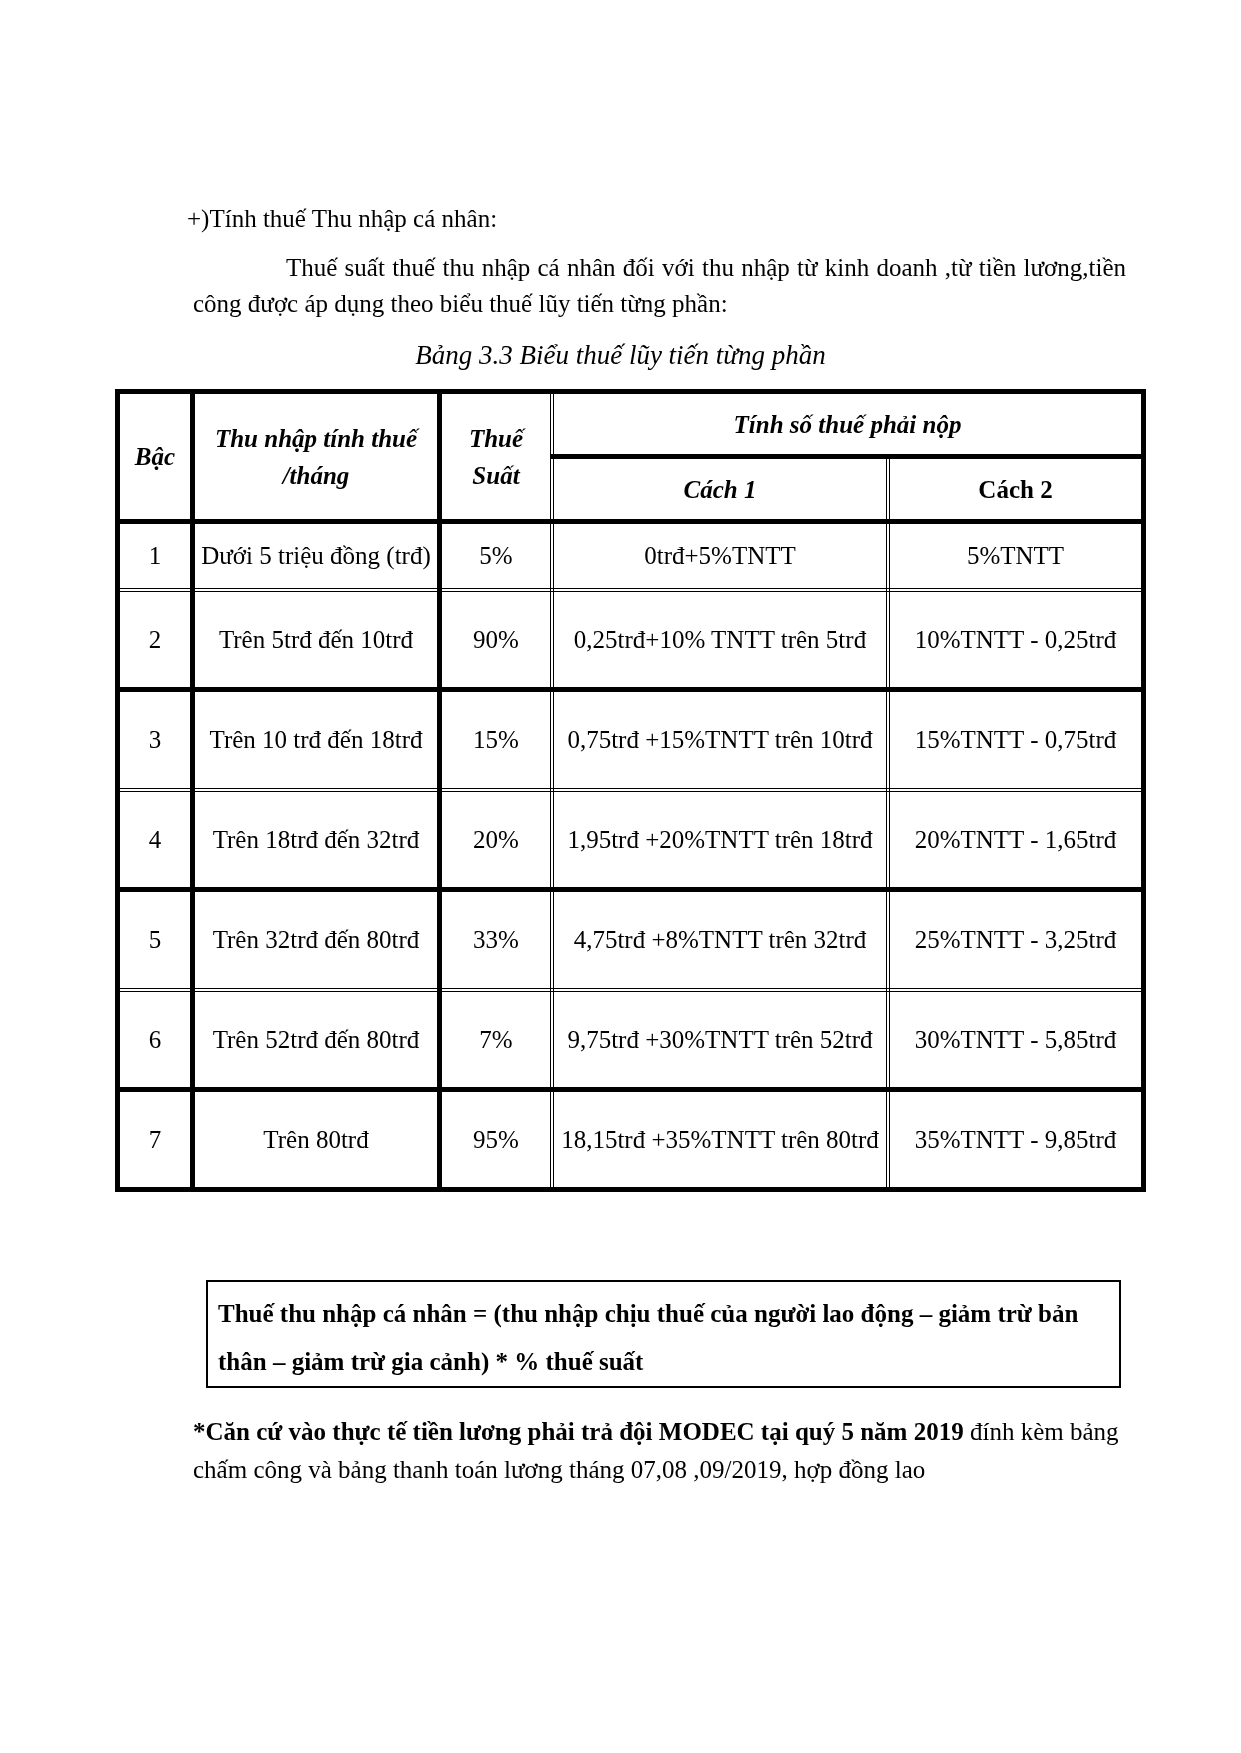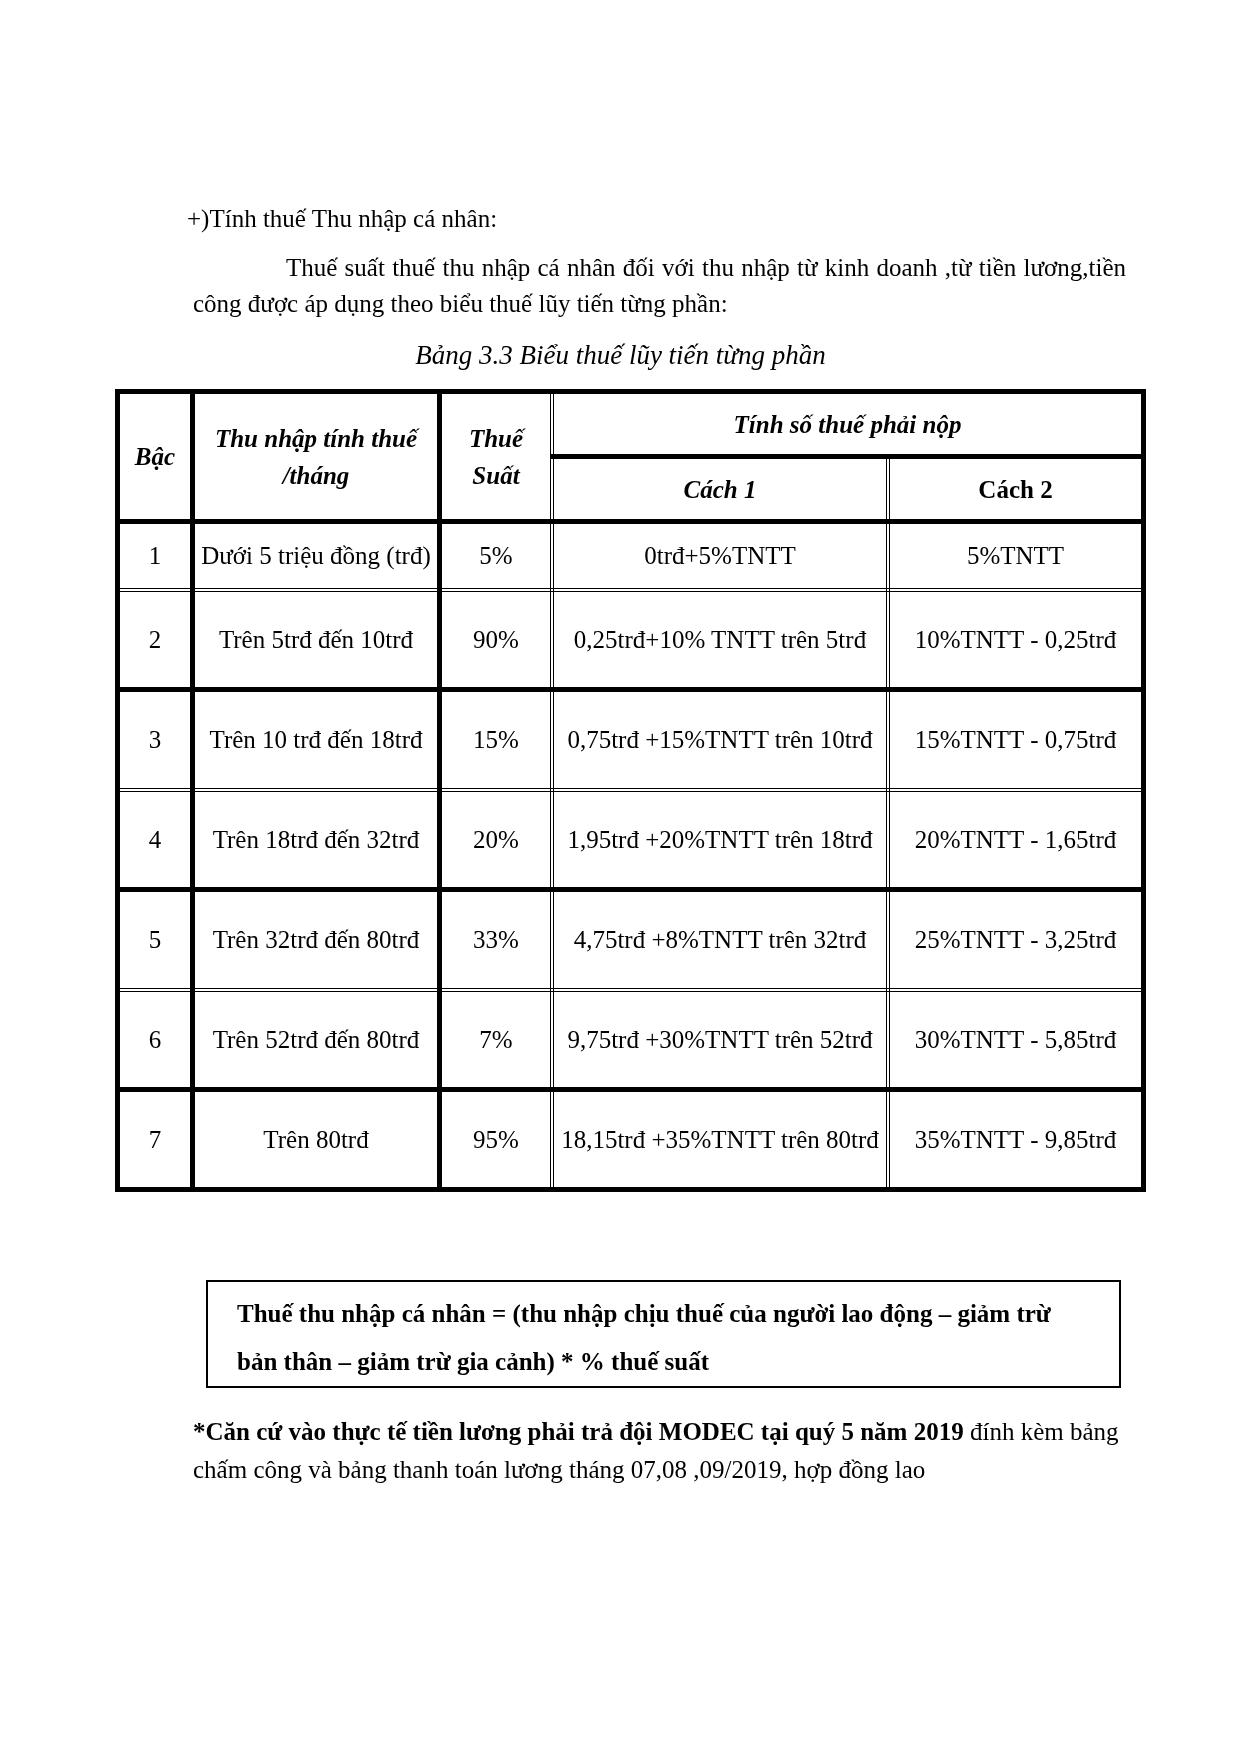--- a/index.html
+++ b/index.html
@@ -17,21 +17,21 @@
   .dbl-r { border-right: 4px double #000; }
   .thick-b { border-bottom: 5px solid #000; }
   .dbl-b { border-bottom: 4px double #000; }
   th { font-weight: bold; font-style: italic; }
   th.upright { font-style: normal; }
   .hrow1 { height: 65px; }
   .hrow2 { height: 65px; }
   .drow { height: 100px; }
   .drow1 { height: 68px; }
   .formula-box { position: absolute; left: 206px; top: 1280px; width: 915px; height: 108px;
-                 border: 2px solid #000; box-sizing: border-box; padding: 8px 29px;
+                 border: 2px solid #000; box-sizing: border-box; padding: 8px 10px;
                  font-size: 25px; font-weight: bold; line-height: 48px; }
   .para2 { top: 1413px; line-height: 38px; }
   .b { font-weight: bold; }
 </style>
 </head>
 <body>
 
 <div class="heading">+)Tính thuế Thu nhập cá nhân:</div>
 
 <div class="para para1">Thuế suất thuế thu nhập cá nhân đối với thu nhập từ kinh doanh ,từ tiền lương,tiền công được áp dụng theo biểu thuế lũy tiến từng phần:</div>

